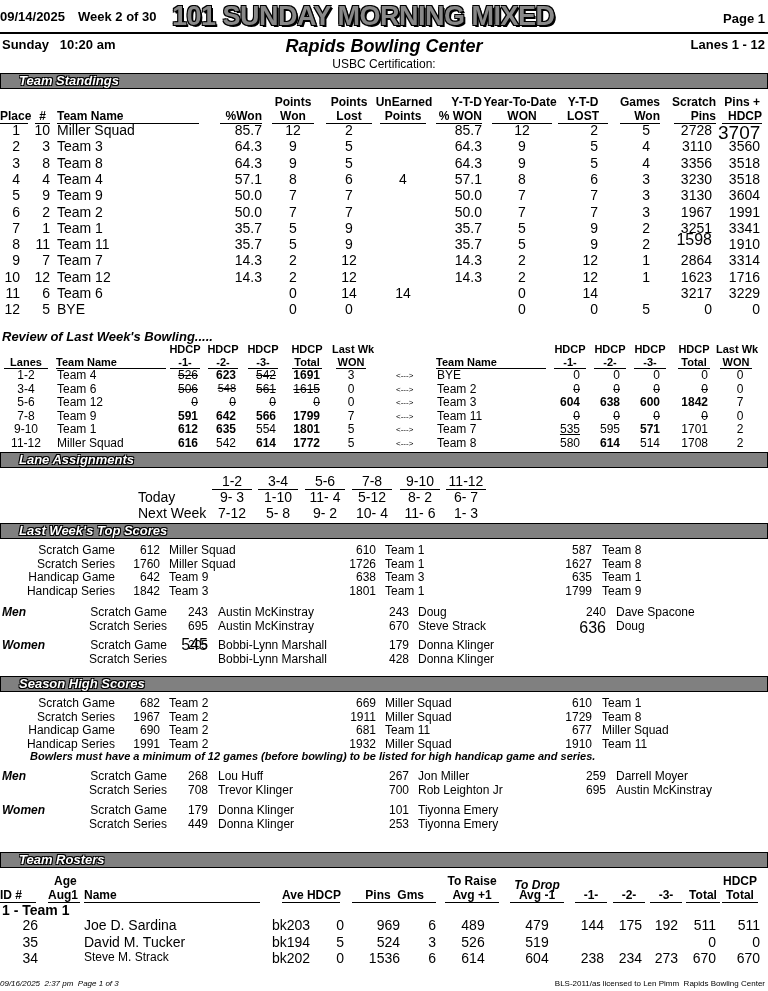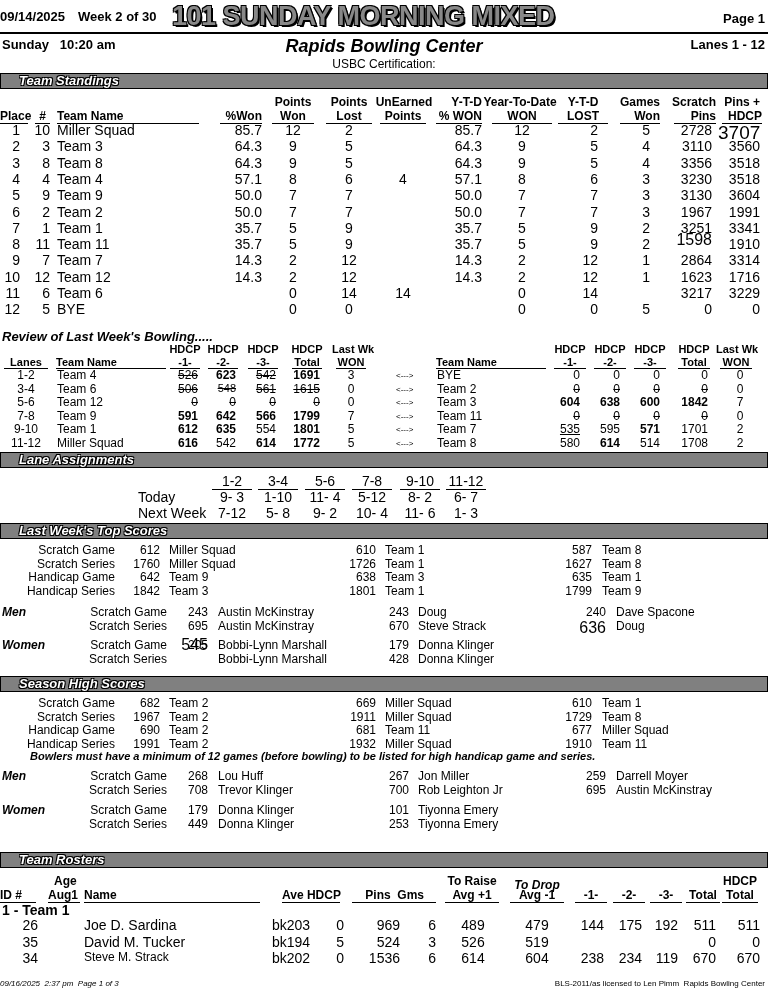--- a/index.html
+++ b/index.html
@@ -580,20 +580,20 @@
       <span class="abs r" style="font-size:14px;left:0;width:38px;top:950px;">34</span>
       <span class="abs " style="font-size:12px;left:84px;top:950px;">Steve M. Strack</span>
       <span class="abs " style="font-size:14px;left:272px;top:950px;">bk202</span>
       <span class="abs r" style="font-size:14px;left:320px;width:24px;top:950px;">0</span>
       <span class="abs r" style="font-size:14px;left:358px;width:42px;top:950px;">1536</span>
       <span class="abs r" style="font-size:14px;left:410px;width:26px;top:950px;">6</span>
       <span class="abs c" style="font-size:14px;left:448px;width:50px;top:950px;">614</span>
       <span class="abs c" style="font-size:14px;left:512px;width:50px;top:950px;">604</span>
       <span class="abs r" style="font-size:14px;left:570px;width:34px;top:950px;">238</span>
       <span class="abs r" style="font-size:14px;left:608px;width:34px;top:950px;">234</span>
-      <span class="abs r" style="font-size:14px;left:644px;width:34px;top:950px;">119</span>
+      <span class="abs r" style="font-size:14px;left:644px;width:34px;top:950px;">273</span>
       <span class="abs r" style="font-size:14px;left:680px;width:36px;top:950px;">670</span>
       <span class="abs r" style="font-size:14px;left:722px;width:38px;top:950px;">670</span>
     </div>
   </div>
 
 <div class="abs" style="left:0;top:979px;font-size:8px;font-style:italic;white-space:pre;">09/16/2025  2:37 pm  Page 1 of 3</div>
 <div class="abs" style="right:3px;top:979px;font-size:8px;white-space:pre;">BLS-2011/as licensed to Len Pimm  Rapids Bowling Center</div>
 
 </body></html>

